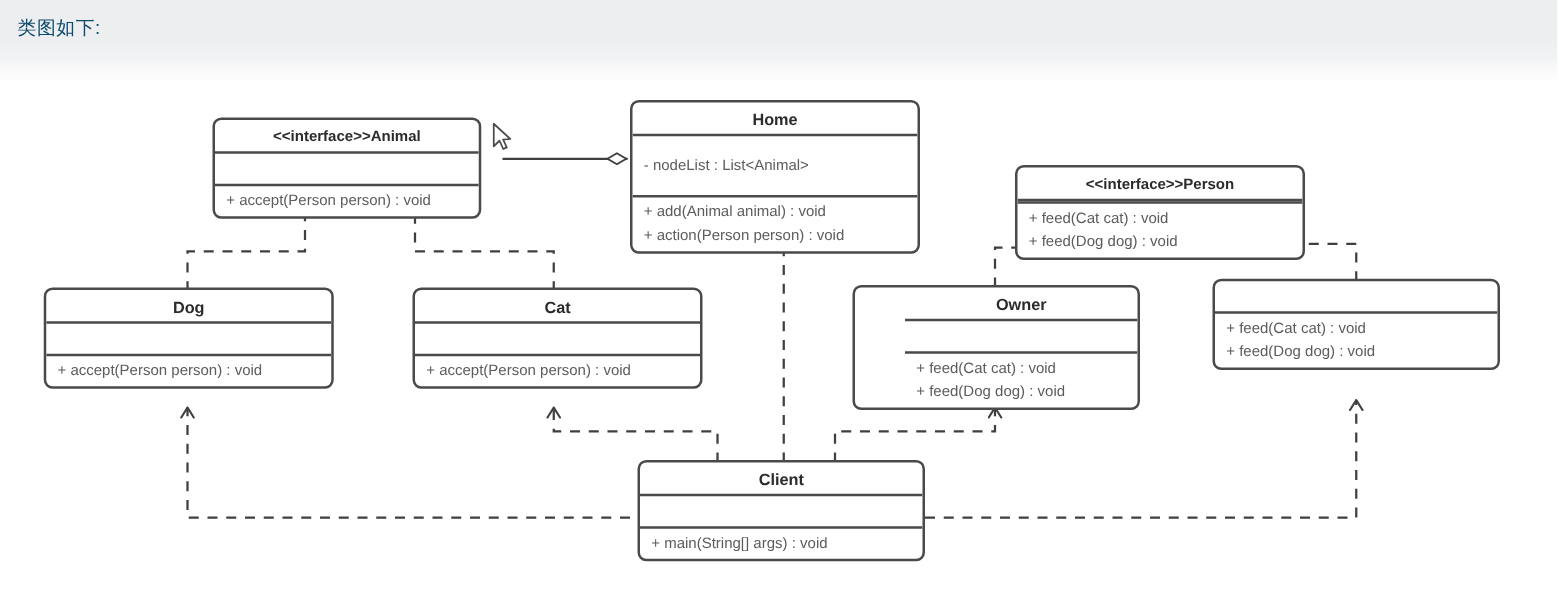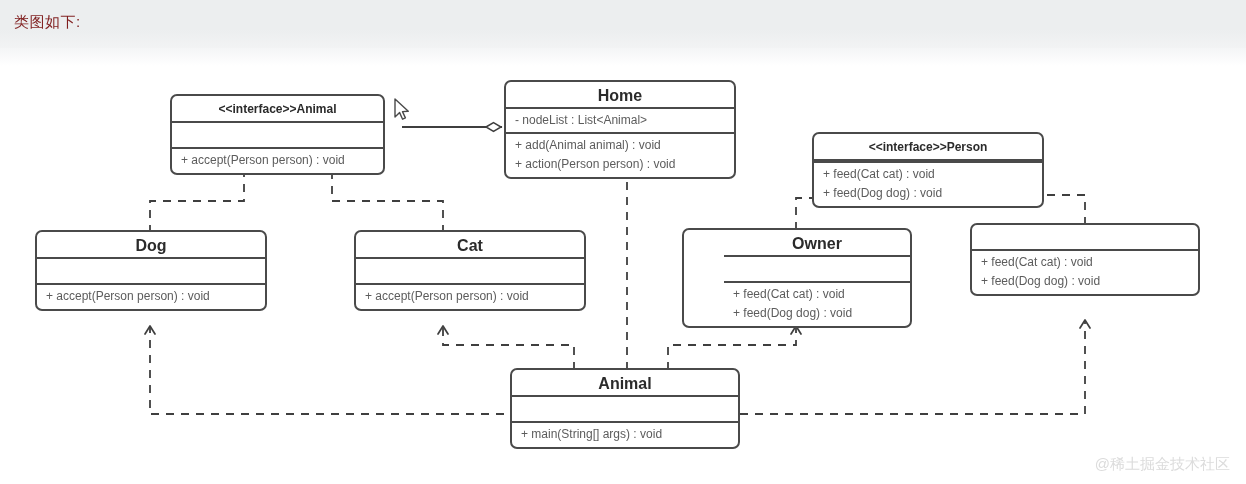--- a/index.html
+++ b/index.html
@@ -20,21 +20,21 @@
   .header-band {
     position: absolute;
     left: 0; top: 0;
     width: 1246px; height: 48px;
     background: linear-gradient(to bottom, #eceeef 0%, #eceeef 62%, #f2f3f4 100%);
   }
   .header-title {
     position: absolute;
     left: 14px; top: 13px;
     font-size: 15px;
-    color: #7f1d1d;
+    color: #0c4a6e;
     letter-spacing: .5px;
     white-space: nowrap;
   }
   
   .band-fade {
     position: absolute;
     left: 0; top: 48px;
     width: 1246px; height: 18px;
     background: linear-gradient(to bottom, #f4f5f6 0%, #ffffff 100%);
   }
@@ -55,31 +55,31 @@
     background: #ffffff;
     border: 2px solid #4a4a4a;
     border-radius: 7px;
     overflow: hidden;
     z-index: 5;
   }
   .uml-title {
     height: 27px;
     line-height: 27px;
     text-align: center;
-    font-size: 16px;
+    font-size: 13px;
     font-weight: bold;
     color: #2b2b2b;
     border-bottom: 2px solid #4a4a4a;
     white-space: nowrap;
     overflow: hidden;
   }
   .uml-title.iface { font-size: 12px; }
   .uml-attrs {
     border-bottom: 2px solid #4a4a4a;
-    padding: 2px 0;
+    padding: 14px 0;
   }
   .uml-attrs.empty { height: 26px; padding: 0; }
   .uml-ops { padding: 2px 0 3px 0; }
   .uml-line {
     font-size: 12px;
     color: #5c5c5c;
     line-height: 17px;
     padding: 1px 0 1px 9px;
     white-space: nowrap;
     overflow: hidden;
@@ -201,21 +201,21 @@
     </div>
 
     <div class="uml-box" style="left:35px; top:182px; width:232px;">
       <div class="uml-title">Dog</div>
       <div class="uml-attrs empty"></div>
       <div class="uml-ops">
         <div class="uml-line">+ accept(Person person) : void</div>
       </div>
     </div>
 
-    <div class="uml-box" style="left:330px; top:182px; width:232px;margin-left:24px;">
+    <div class="uml-box" style="left:330px; top:182px; width:232px;">
       <div class="uml-title">Cat</div>
       <div class="uml-attrs empty"></div>
       <div class="uml-ops">
         <div class="uml-line">+ accept(Person person) : void</div>
       </div>
     </div>
 
     <div class="uml-box" style="left:682px; top:180px; width:230px;padding-left:40px;">
       <div class="uml-title">Owner</div>
       <div class="uml-attrs empty"></div>
@@ -227,28 +227,27 @@
 
     <div class="uml-box" style="left:970px; top:175px; width:230px;">
       <div class="uml-attrs empty"></div>
       <div class="uml-ops">
         <div class="uml-line">+ feed(Cat cat) : void</div>
         <div class="uml-line">+ feed(Dog dog) : void</div>
       </div>
     </div>
 
     <div class="uml-box" style="left:510px; top:320px; width:230px;">
-      <div class="uml-title">Animal</div>
+      <div class="uml-title">Client</div>
       <div class="uml-attrs empty"></div>
       <div class="uml-ops">
         <div class="uml-line">+ main(String[] args) : void</div>
       </div>
     </div>
 
     <svg class="cursor-glyph" style="left:393px; top:50px;" viewBox="0 0 18 24">
       <path d="M2,1 L2,19 L6.6,14.6 L9.6,21.2 L12.4,19.9 L9.5,13.6 L15.3,13.2 Z" fill="#ffffff" stroke="#4a4a4a" stroke-width="1.4" stroke-linejoin="round"></path>
     </svg>
 
   </div>
 
-  <div class="watermark">@稀土掘金技术社区</div>
 
 </div>
 
 </body></html>

